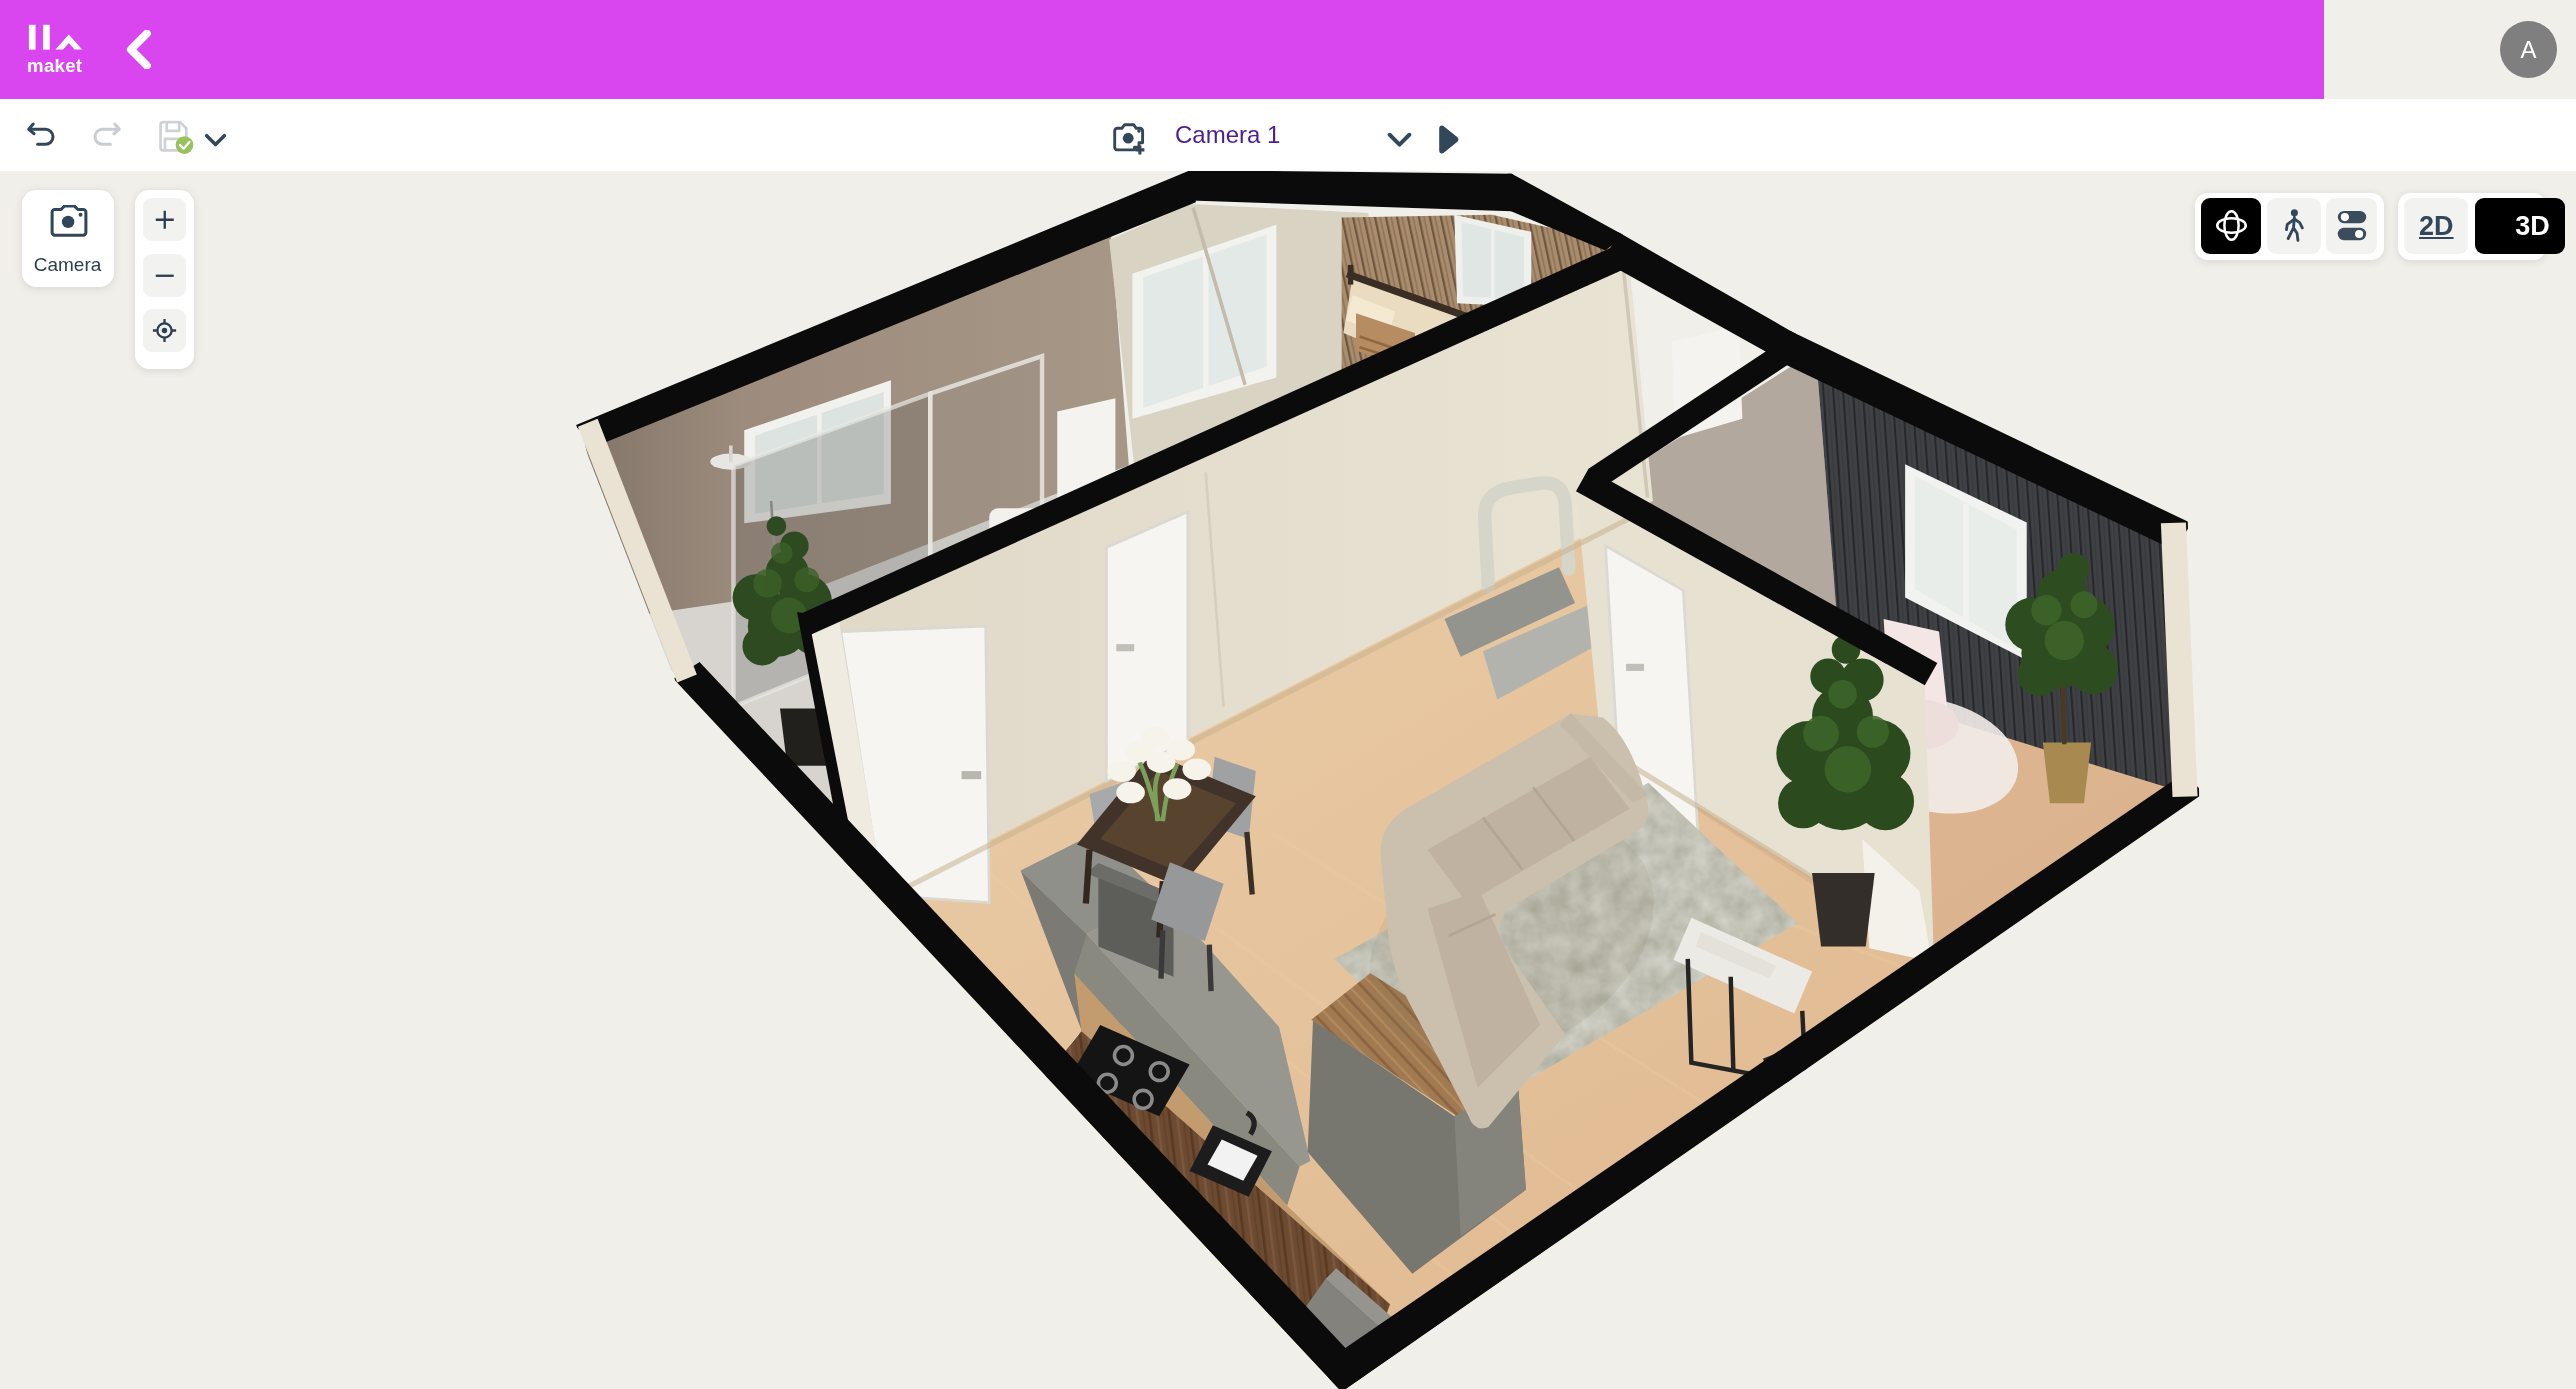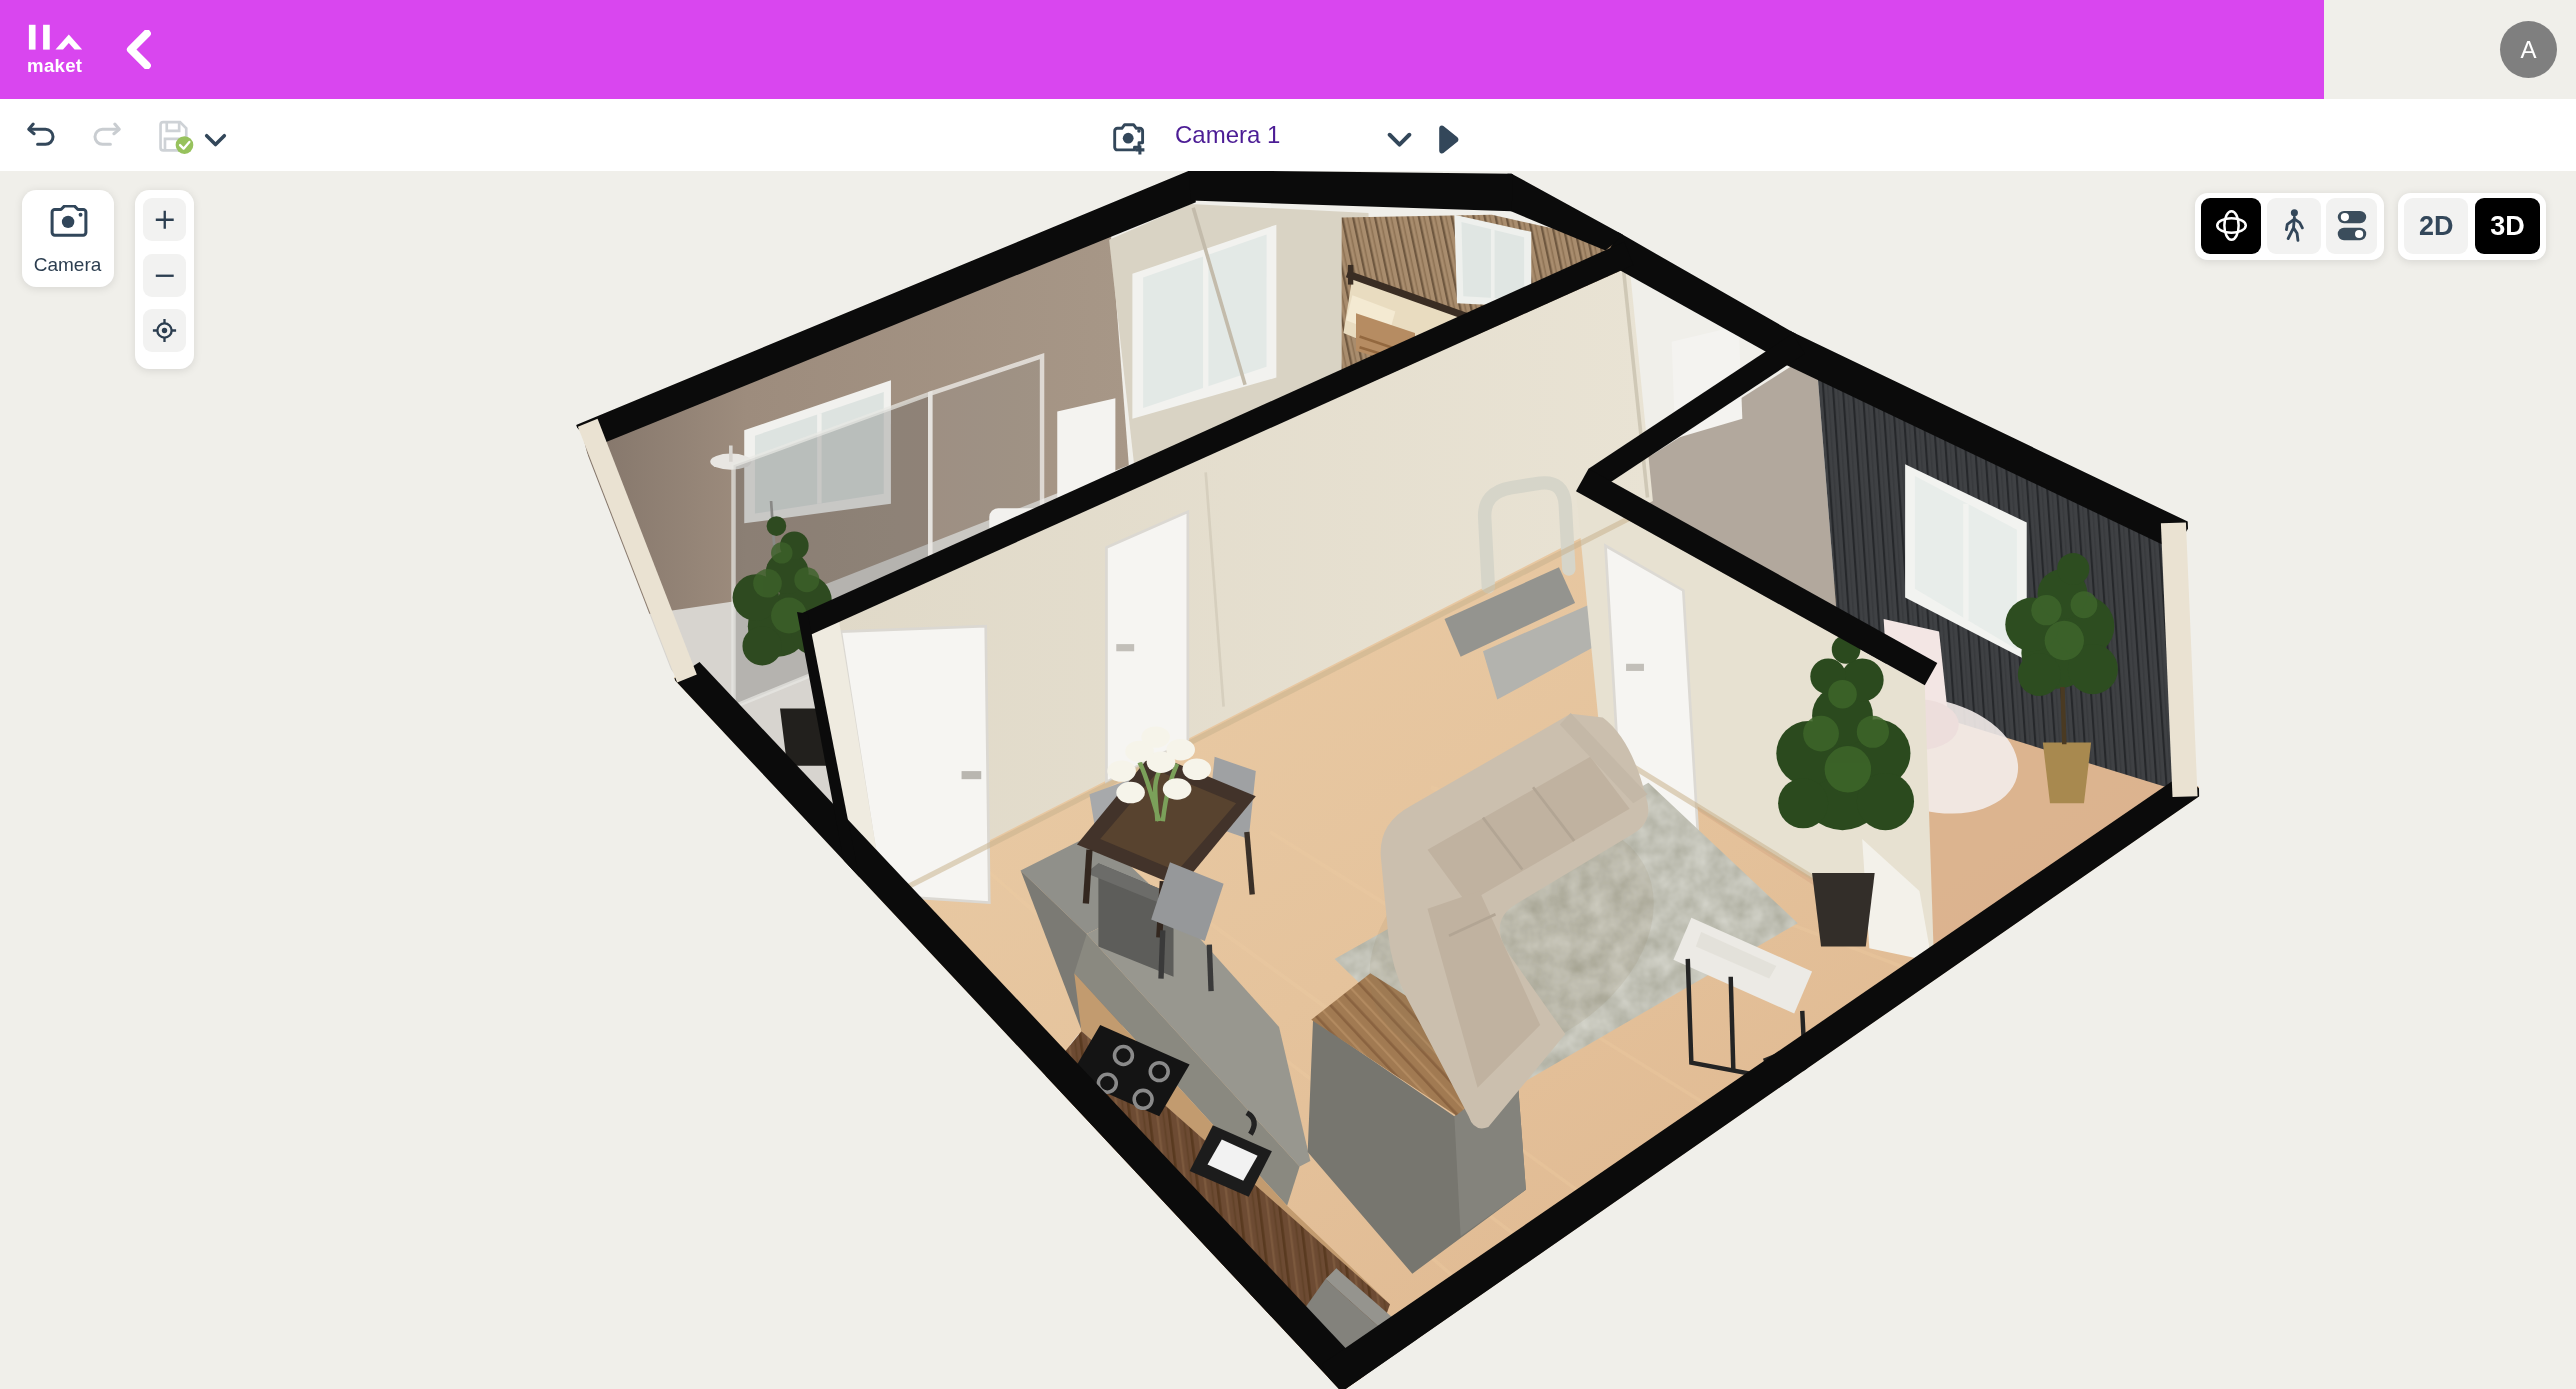--- a/index.html
+++ b/index.html
@@ -1,21 +1,21 @@
 <!DOCTYPE html>
 <html style="font-size:14.3px"><head>
 <meta charset="utf-8">
 <style>
   html,body{margin:0;padding:0;width:2576px;height:1390px;overflow:hidden;
     font-family:"Liberation Sans",sans-serif;background:#f0efea;}
   .topbar{position:absolute;left:0;top:0;width:2324px;height:99px;background:#d946ef;text-decoration:underline;}
   .toolbar{position:absolute;left:0;top:99px;width:2576px;height:72px;background:#ffffff;box-shadow:0 0.9px 0 #e3e2de;}
   .canvas{position:absolute;left:0;top:171px;width:2576px;height:1219px;background:#f0efea;}
   .card{position:absolute;background:#fff;border-radius:14.3px;box-shadow:0 1.8px 9px rgba(0,0,0,0.10);}
-  .btn{position:absolute;background:#f2f2f1;border-radius:9px;}
+  .btn{position:absolute;background:#f2f2f1;border-radius:9px;text-decoration:underline;}
 </style>
 </head>
 <body>
 
 <div class="topbar">
 
   <svg style="position:absolute;left:25px;top:23px" width="116" height="55" viewBox="0 0 130 62">
     <rect x="4" y="2" width="7.5" height="28" fill="#fff"></rect>
     <rect x="20" y="2" width="7.5" height="28" fill="#fff"></rect>
     <path d="M34 30 L49 13 L64 30 L55.5 30 L49 22.5 L42.5 30 Z" fill="#fff"></path>
@@ -454,16 +454,16 @@
         <rect x="2" y="21" width="32" height="14" rx="7" fill="#3b4d5c"></rect>
         <circle cx="26" cy="28" r="4.6" fill="#fff"></circle>
       </svg>
     </div>
   </div>
 
   <div class="card" style="left:2398px;top:21.5px;width:148px;height:67px;border-radius:12.5px;">
 
     <div class="btn" style="left:6.3px;top:5.4px;width:64px;height:56px;color:#33475a;font-size:27px;font-weight:bold;text-align:center;line-height:56px;">2D</div>
 
-    <div style="position:absolute;left:77px;top:5.4px;width:65px;height:56px;background:#000;border-radius:9px;color:#fff;font-size:27px;font-weight:bold;text-align:center;line-height:56px;">3D</div>
+    <div style="position:absolute;left:77px;top:5.4px;width:65px;height:56px;background:#000;border-radius:9px;color:#fff;font-size:27px;font-weight:bold;text-align:center;line-height:56px;padding-left:25px;">3D</div>
   </div>
 </div>
 
 
 </body></html>

